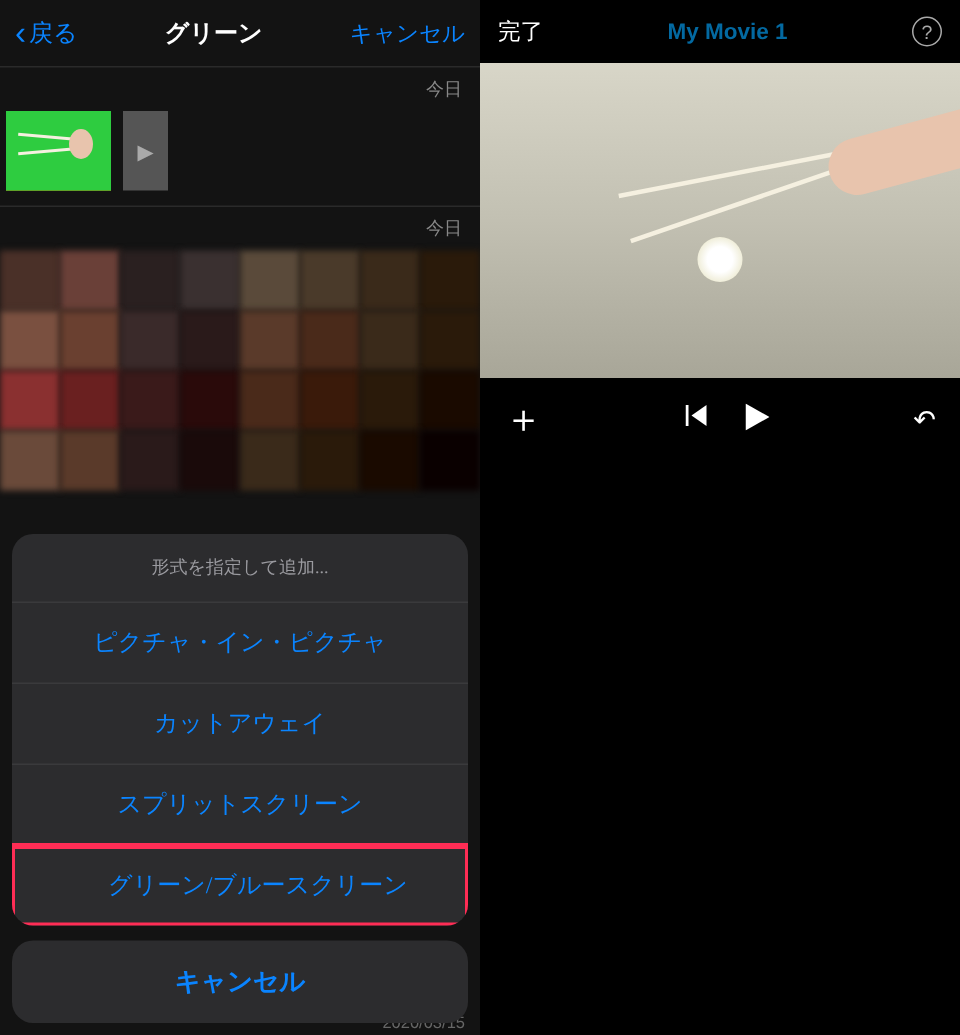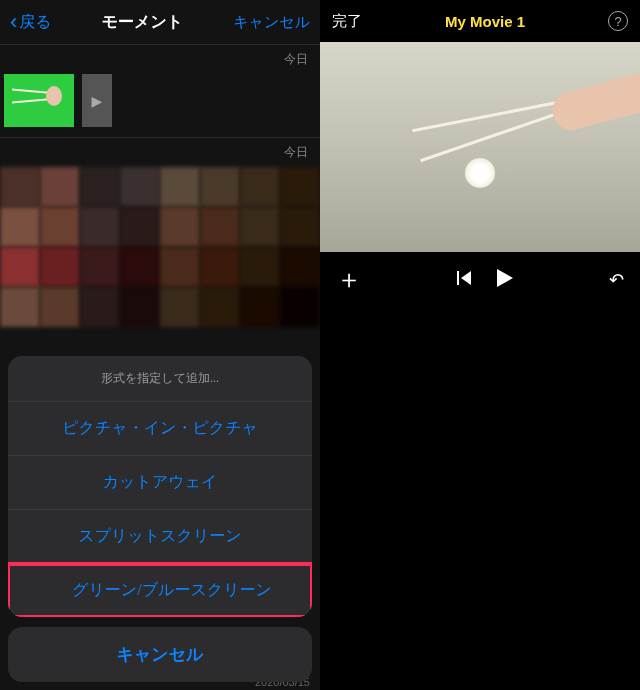--- a/index.html
+++ b/index.html
@@ -75,21 +75,21 @@
   .bg-date {
     position:absolute; right:10px; bottom:2px; color:#666; font-size:11px;
   }
 
   
   .r-header {
     display:flex; align-items:center; justify-content:space-between;
     height:42px; padding:0 12px;text-decoration:underline;
   }
   .r-done { color:#fff; font-size:15px; }
-  .r-title { color:#fde047; font-size:15px; font-weight:600; }
+  .r-title { color:#0369a1; font-size:15px; font-weight:600; }
   .r-help {
     width:20px; height:20px; border:1.5px solid #aaa; border-radius:50%;
     color:#aaa; font-size:13px; display:flex; align-items:center; justify-content:center;
   }
 
   .preview {
     width: 320px; height: 210px;
     background: linear-gradient(180deg, #d8d6c8 0%, #c2c0b2 50%, #a8a698 100%);
     position: relative; overflow:hidden;
   }
@@ -174,21 +174,21 @@
 </style>
 </head>
 <body>
 
 <div class="panel left">
   <div class="l-header">
     <div class="back-btn">
       <span class="chev">‹</span>
       <span>戻る</span>
     </div>
-    <div class="l-title">モーメント</div>
+    <div class="l-title">グリーン</div>
     <div class="l-cancel">キャンセル</div>
   </div>
 
   <div class="divider-label">今日</div>
 
   <div class="thumbs-row">
     <div class="thumb selected">
       <div class="thumb-green">
         <svg class="thumb-hand" viewBox="0 0 50 30">
           <rect x="0" y="10" width="40" height="2" fill="#f5f0e0" transform="rotate(5 40 11)"></rect>

